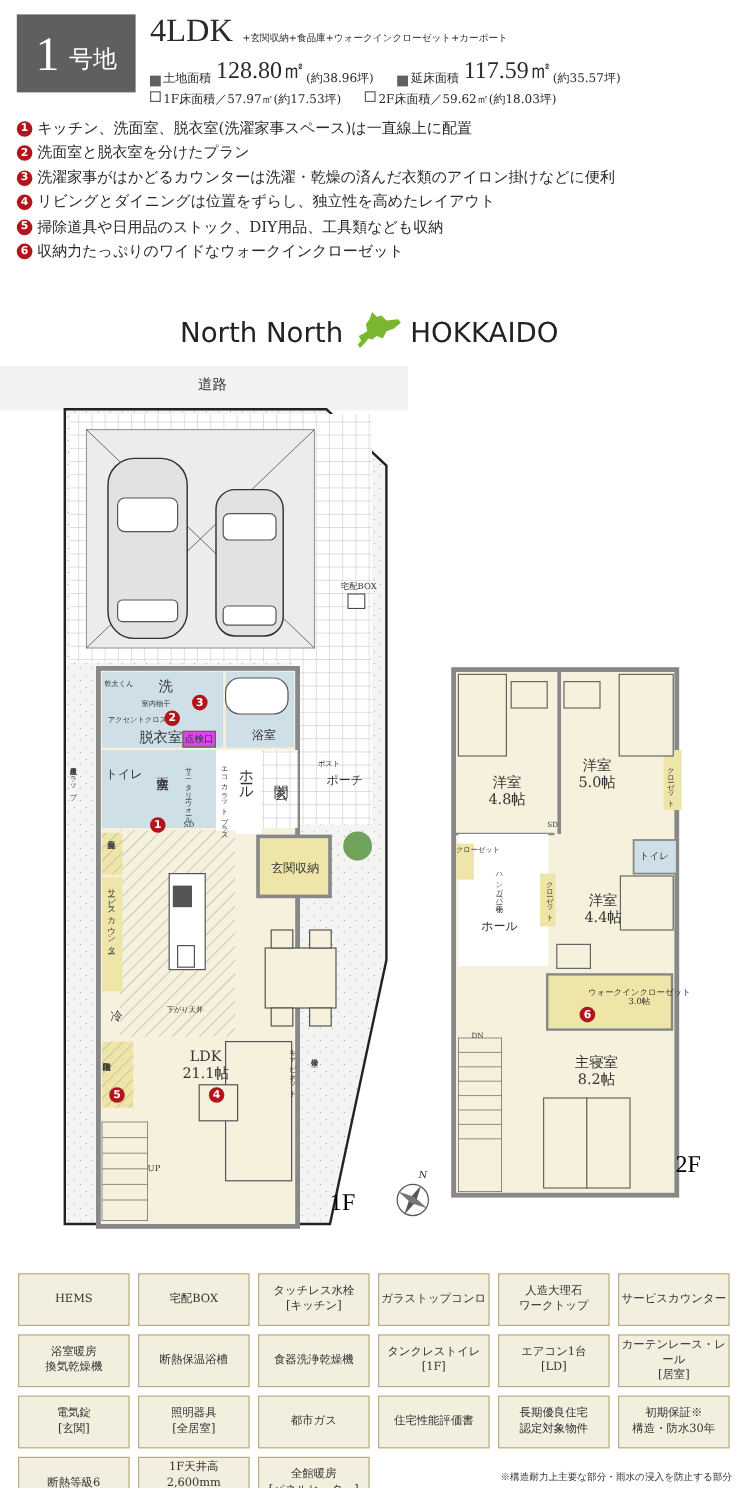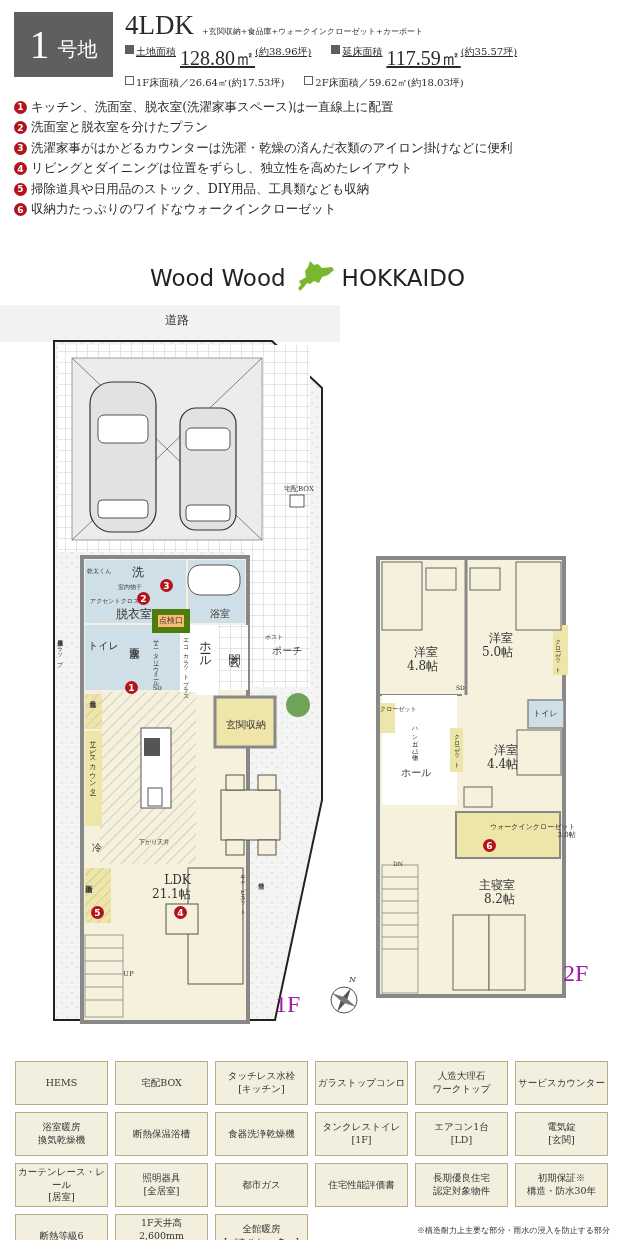--- a/index.html
+++ b/index.html
@@ -7,43 +7,43 @@
   .abs { position: absolute; }
 
   
   .lot-badge { left: 14px; top: 12px; width: 98px; width: 99px; height: 65px; background: #5f5f5f; color: #fff; display: flex; align-items: center; justify-content: center; }
   .lot-badge .num { font-size: 40px; font-family: "Liberation Serif", serif; line-height: 1; }
   .lot-badge .suf { font-size: 20px; margin-left: 8px; margin-top: 10px; }
   .hdr { left: 125px; top: 10px; width: 490px; }
   .hdr .l1 { display: flex; align-items: baseline; }
   .hdr .layout { font-size: 27px; font-family: "Liberation Serif", serif; letter-spacing: 0px; }
   .hdr .extras { font-size: 8px; margin-left: 8px; }
-  .hdr .l2 { display: flex; align-items: flex-start; margin-top: 4px; font-size: 10px; text-decoration: underline; }
+  .hdr .l2 { display: flex; align-items: flex-end; margin-top: 4px; font-size: 10px; }
   .hdr .big { font-size: 20px; font-family: "Liberation Serif", serif; margin-left: 4px; }
   .hdr .sq { display: inline-block; width: 9px; height: 9px; margin-right: 2px; vertical-align: -1px; }
   .hdr .sq.fill { background: #5f5f5f; }
   .hdr .sq.open { border: 1px solid #5f5f5f; background: #fff; }
   .hdr .l3 { display: flex; margin-top: 4px; font-size: 10px; }
   .hdr .gap { margin-left: 20px; }
 
   
   .points { left: 14px; top: 97px; width: 600px; }
   .point { display: flex; align-items: center; height: 20.5px; font-size: 12.5px; }
   .point .mk { width: 13px; height: 13px; border-radius: 50%; background: #b3141b; color: #fff; font-size: 9px; display: flex; align-items: center; justify-content: center; margin-right: 4px; font-family: "DejaVu Sans", sans-serif; font-weight: bold; flex: 0 0 13px; }
 
   
   .brand { left: 150px; top: 258px; width: 340px; height: 40px; display: flex; align-items: center; font-family: "DejaVu Sans", sans-serif; font-size: 23px; color: #222; }
   .brand .hk { margin: 0 6px; }
 
   
   .plan { left: 0; top: 305px; width: 620px; height: 745px; }
-  .room-label { position: absolute; font-size: 10px; text-align: right; line-height: 1.2; color: #333; }
+  .room-label { position: absolute; font-size: 10px; text-align: center; line-height: 1.2; color: #333; }
   .big-label { font-size: 12px; }
   .marker { position: absolute; width: 13px; height: 13px; border-radius: 50%; background: #b3141b; color: #fff; font-size: 9px; display: flex; align-items: center; justify-content: center; font-family: "DejaVu Sans", sans-serif; font-weight: bold; }
-  .floor-label { position: absolute; font-size: 24px; font-family: "Liberation Serif", serif; color: #a21caf; }
+  .floor-label { position: absolute; font-size: 20px; font-family: "Liberation Serif", serif; color: #000000; }
 
   
   .equip { left: 15px; top: 1061px; width: 596px; display: grid; grid-template-columns: repeat(6, 93px); column-gap: 7px; row-gap: 7px; }
   .eq { height: 44px; background: #f3efdf; border: 1.5px solid #b9ad88; display: flex; align-items: center; justify-content: center; text-align: center; font-size: 9.5px; line-height: 1.35; color: #333; white-space: pre-line; padding: 1px; }
   .note { right: 10px; top: 1225px; font-size: 8px; color: #333; }
 </style>
 </head>
 <body>
 
 <div class="abs lot-badge">
@@ -62,21 +62,21 @@
     <span class="big">128.80㎡</span>
     <span>(約38.96坪)</span>
     <span class="gap"></span>
     <span class="sq fill"></span>
     <span>延床面積</span>
     <span class="big">117.59㎡</span>
     <span>(約35.57坪)</span>
   </div>
   <div class="l3">
     <span class="sq open"></span>
-    <span>1F床面積／26.64㎡(約17.53坪)</span>
+    <span>1F床面積／57.97㎡(約17.53坪)</span>
     <span class="gap"></span>
     <span class="sq open"></span>
     <span>2F床面積／59.62㎡(約18.03坪)</span>
   </div>
 </div>
 
 <div class="abs points">
   <div class="point">
       <span class="mk">1</span>
       <span>キッチン、洗面室、脱衣室(洗濯家事スペース)は一直線上に配置</span>
@@ -97,21 +97,21 @@
       <span class="mk">5</span>
       <span>掃除道具や日用品のストック、DIY用品、工具類なども収納</span>
     </div>
   <div class="point">
       <span class="mk">6</span>
       <span>収納力たっぷりのワイドなウォークインクローゼット</span>
     </div>
 </div>
 
 <div class="abs brand">
-  <span>Wood Wood</span>
+  <span>North North</span>
   <span class="hk">
     <svg width="44" height="34" viewBox="0 0 44 34">
         <path d="M18 2 L22 6 L26 5 L30 9 L40 8 L42 11 L36 16 L30 18 L27 24 L22 22 L18 25 L15 24 L12 28 L8 32 L6 29 L9 26 L7 22 L11 20 L14 18 L13 12 L16 8 Z" fill="#7ab72e"></path>
       </svg>
   </span>
   <span>HOKKAIDO</span>
 </div>
 
 <div class="abs plan">
   <svg width="620" height="745" viewBox="0 305 620 745" style="position:absolute;left:0;top:0">
@@ -234,21 +234,21 @@
     </g>
   </svg>
 
   <div class="room-label big-label" style="left:165px;top:8px">道路</div>
   <div class="room-label" style="left:284px;top:180px;font-size:7px">宅配BOX</div>
   <div class="room-label big-label" style="left:132px;top:260px">洗</div>
   <div class="room-label" style="left:87px;top:262px;font-size:6px">乾太くん</div>
   <div class="room-label" style="left:118px;top:278px;font-size:6px">室内物干</div>
   <div class="room-label" style="left:90px;top:292px;font-size:6px">アクセントクロス</div>
   <div class="room-label big-label" style="left:116px;top:302px">脱衣室</div>
-  <div class="room-label" style="left:152px;top:304px;font-size:8px;background:#fdba74;border:6px solid #4d7c0f;padding:1px">点検口</div>
+  <div class="room-label" style="left:152px;top:304px;font-size:8px;background:#d946ef;border:1px solid #4d7c0f;padding:1px">点検口</div>
   <div class="room-label" style="left:210px;top:303px">浴室</div>
   <div class="room-label" style="left:88px;top:335px">トイレ</div>
   <div class="room-label" style="left:128px;top:335px;writing-mode:vertical-rl">洗面室</div>
   <div class="room-label" style="left:153px;top:330px;writing-mode:vertical-rl;font-size:6px">サニタリーウォール</div>
   <div class="room-label" style="left:183px;top:330px;writing-mode:vertical-rl;font-size:6px">エコカラットプラス</div>
   <div class="room-label big-label" style="left:198px;top:328px;writing-mode:vertical-rl">ホール</div>
   <div class="room-label big-label" style="left:227px;top:340px;writing-mode:vertical-rl">玄関</div>
   <div class="room-label" style="left:265px;top:328px;font-size:6px">ポスト</div>
   <div class="room-label" style="left:272px;top:340px">ポーチ</div>
   <div class="room-label" style="left:226px;top:414px">玄関収納</div>
@@ -301,24 +301,24 @@
 ワークトップ</div>
   <div class="eq">サービスカウンター</div>
   <div class="eq">浴室暖房
 換気乾燥機</div>
   <div class="eq">断熱保温浴槽</div>
   <div class="eq">食器洗浄乾燥機</div>
   <div class="eq">タンクレストイレ
 [1F]</div>
   <div class="eq">エアコン1台
 [LD]</div>
+  <div class="eq">カーテンレース・レール
+[居室]</div>
   <div class="eq">電気錠
 [玄関]</div>
-  <div class="eq">カーテンレース・レール
-[居室]</div>
   <div class="eq">照明器具
 [全居室]</div>
   <div class="eq">都市ガス</div>
   <div class="eq">住宅性能評価書</div>
   <div class="eq">長期優良住宅
 認定対象物件</div>
   <div class="eq">初期保証※
 構造・防水30年</div>
   <div class="eq">断熱等級6</div>
   <div class="eq">1F天井高 2,600mm

